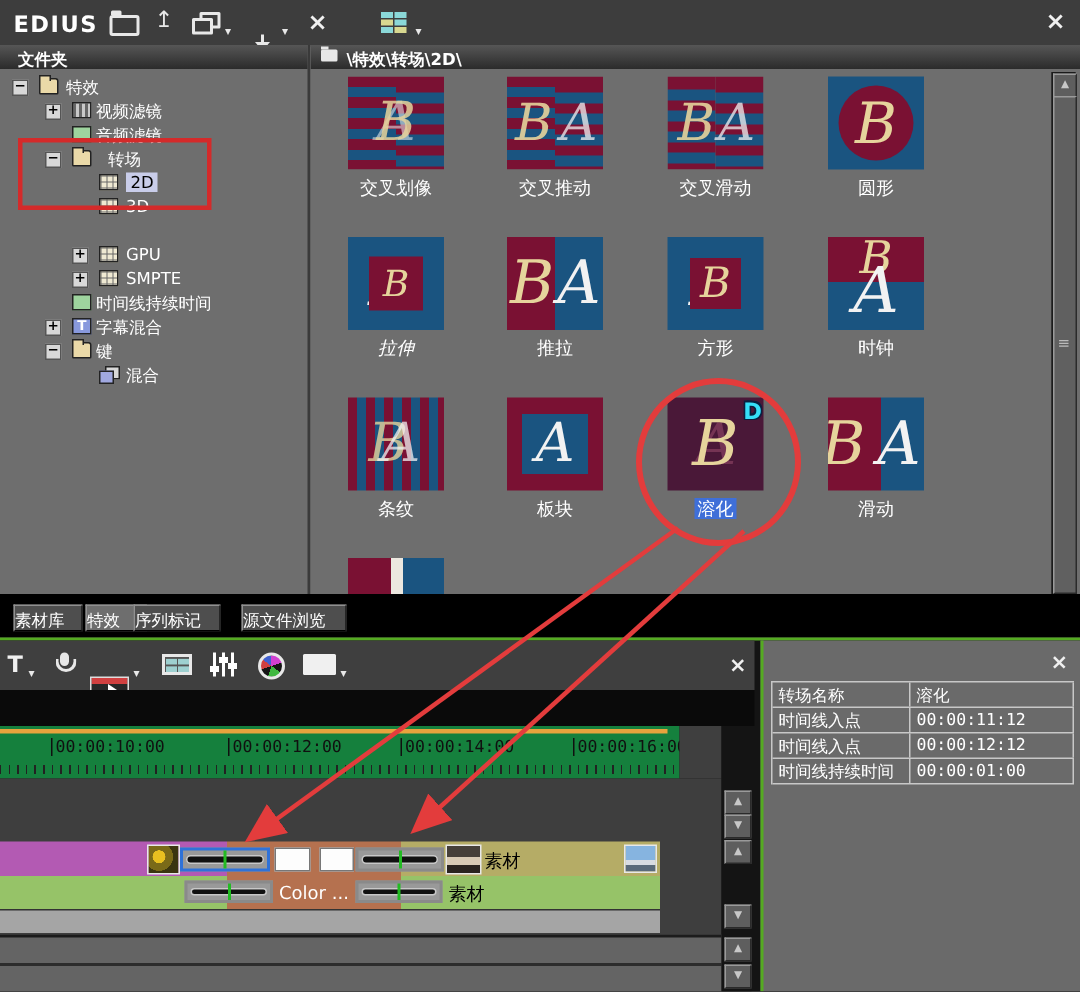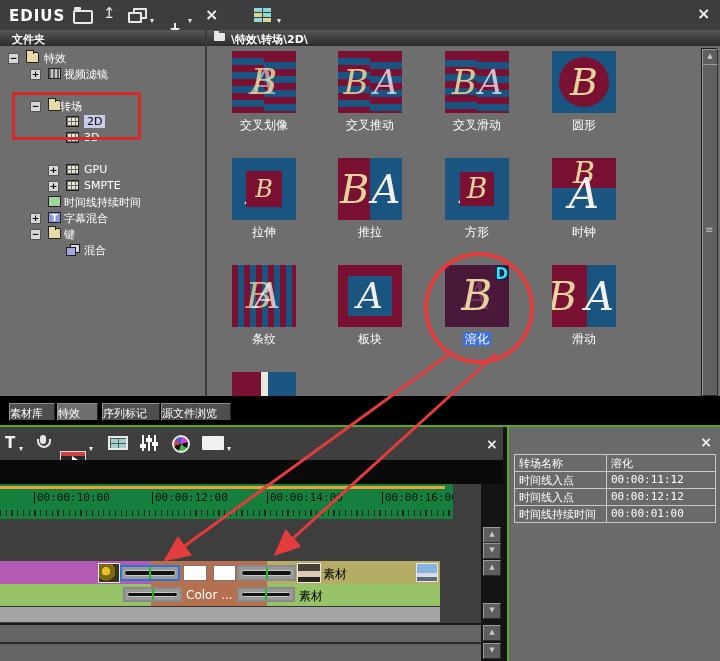--- a/index.html
+++ b/index.html
@@ -180,24 +180,28 @@
     <div class="trow" style="top:20px;left:0;width:205px;">
       <span class="exp" style="left:8px;">−</span>
       <span class="tico fold" style="left:26px;"></span>
       <span class="tlabel" style="left:44px;">特效</span>
     </div>
     <div class="trow" style="top:36px;left:0;width:205px;">
       <span class="exp" style="left:30px;">+</span>
       <span class="tico film" style="left:48px;"></span>
       <span class="tlabel" style="left:64px;">视频滤镜</span>
     </div>
+    <div class="trow" style="top:52px;left:0;width:205px;">
+      <span class="tico aud" style="left:48px;"></span>
+      <span class="tlabel" style="left:64px;">音频滤镜</span>
+    </div>
     <div class="trow" style="top:68px;left:0;width:205px;">
       <span class="exp" style="left:30px;">−</span>
       <span class="tico fold" style="left:48px;"></span>
-      <span class="tlabel" style="left:60px;">转场</span>
+      <span class="tlabel" style="left:72px;">转场</span>
     </div>
     <div class="trow" style="top:84px;left:0;width:205px;">
       <span class="tico tbl" style="left:66px;"></span>
       <span class="tlabel sel" style="left:84px;">2D</span>
     </div>
     <div class="trow" style="top:100px;left:0;width:205px;">
       <span class="tico tbl" style="left:66px;"></span>
       <span class="tlabel" style="left:84px;">3D</span>
     </div>
     <div class="trow" style="top:132px;left:0;width:205px;">
@@ -275,21 +279,21 @@
       </div>
       <div class="thumb-label" style="left:327px;top:87px;"><span>圆形</span></div>
     </div>
 
     <div class="cell">
       <div class="thumb" style="left:25px;top:128px;background:#1a5480;">
         <span class="lt white" style="font-size:44px;">A</span>
         <div class="sq" style="width:36px;height:36px;background:#7a1133;"></div>
         <span class="lt gold" style="font-size:24px;">B</span>
       </div>
-      <div class="thumb-label" style="left:7px;top:194px;"><span>拉伸</span></div>
+      <div class="thumb-label" style="left:7px;top:194px;font-style:italic;"><span>拉伸</span></div>
     </div>
     <div class="cell">
       <div class="thumb" style="left:131px;top:128px;background:linear-gradient(90deg,#7a1133 0 50%,#1a5480 50%);">
         <span class="lt gold" style="left:26%;font-size:40px;">B</span>
         <span class="lt white" style="left:75%;font-size:40px;">A</span>
       </div>
       <div class="thumb-label" style="left:113px;top:194px;"><span>推拉</span></div>
     </div>
     <div class="cell">
       <div class="thumb" style="left:238px;top:128px;background:#1a5480;">
@@ -346,21 +350,21 @@
         </div>
 
     </div>
 
     <div class="redcircle" style="left:217px;top:222px;width:102px;height:104px;"></div>
   </div>
 
   <div class="tabstrip">
     <div class="tab" style="left:9px;width:46px;"><span>素材库</span></div>
     <div class="tab active" style="left:57px;width:41px;"><span>特效</span></div>
-    <div class="tab" style="left:102px;width:58px;"><span>序列标记</span></div>
+    <div class="tab" style="left:89px;width:58px;"><span>序列标记</span></div>
     <div class="tab" style="left:161px;width:70px;"><span>源文件浏览</span></div>
   </div>
 
   <div class="bottom">
 
     <div class="timeline">
       <div class="tl-toolbar">
         <span class="tlb t-glyph" style="left:5px;">T</span>
         <span class="caret" style="left:19px;top:18px;">▾</span>
         <div class="tlb ic-mic" style="left:36px;"></div>

